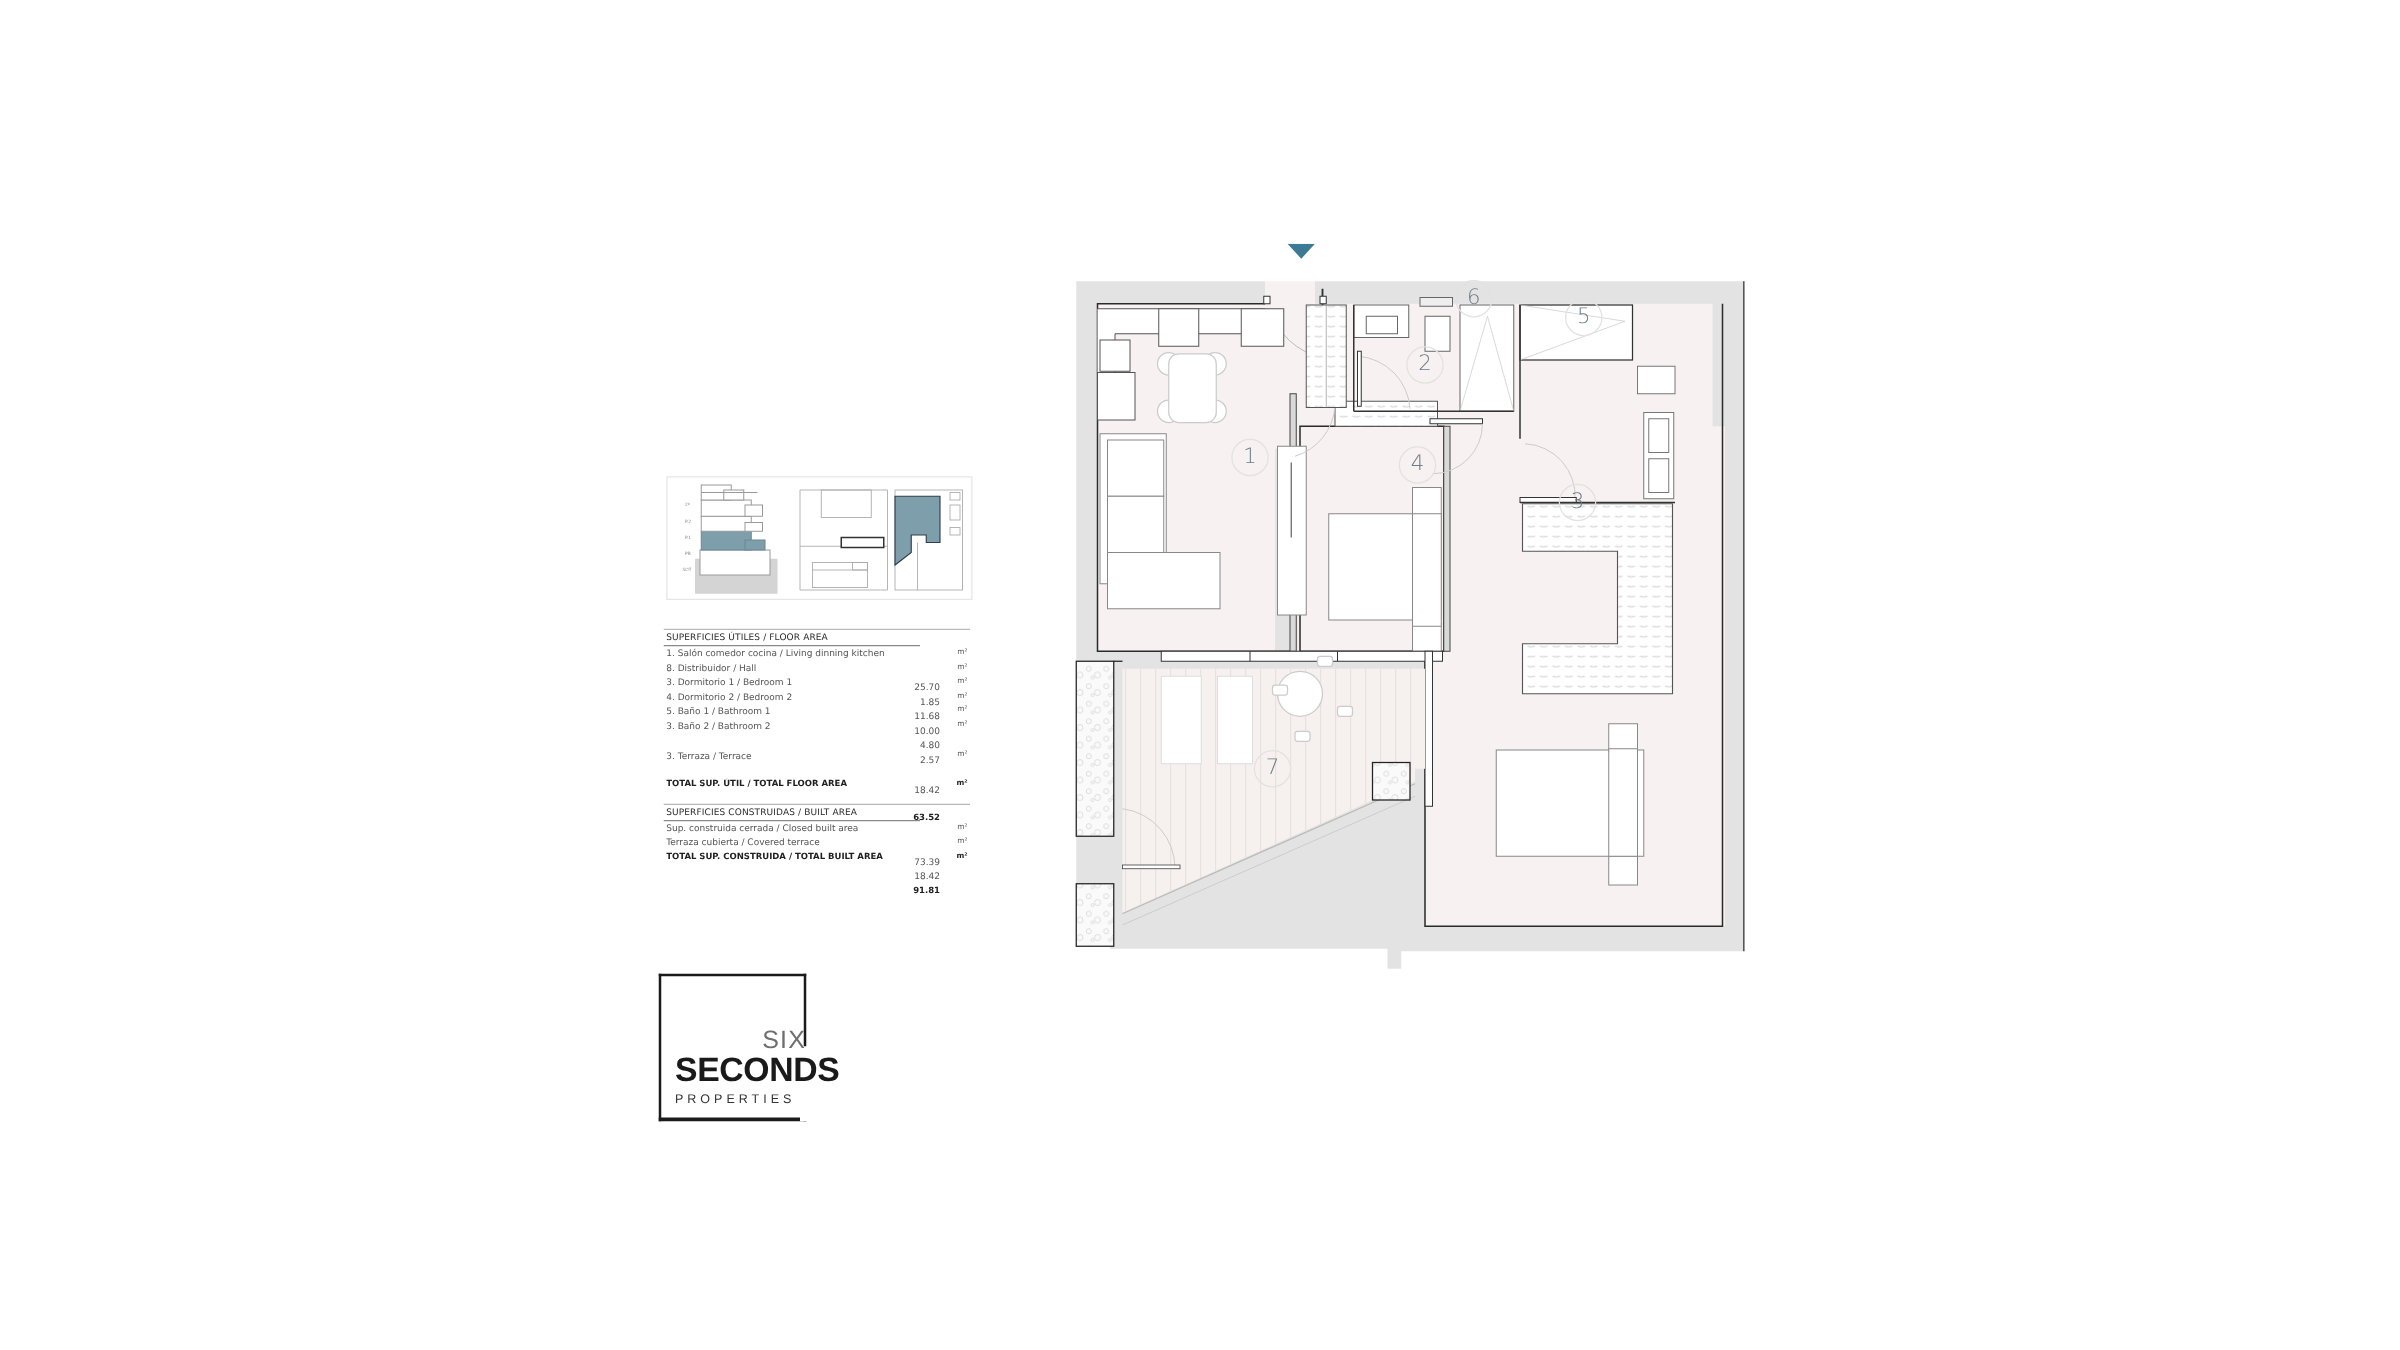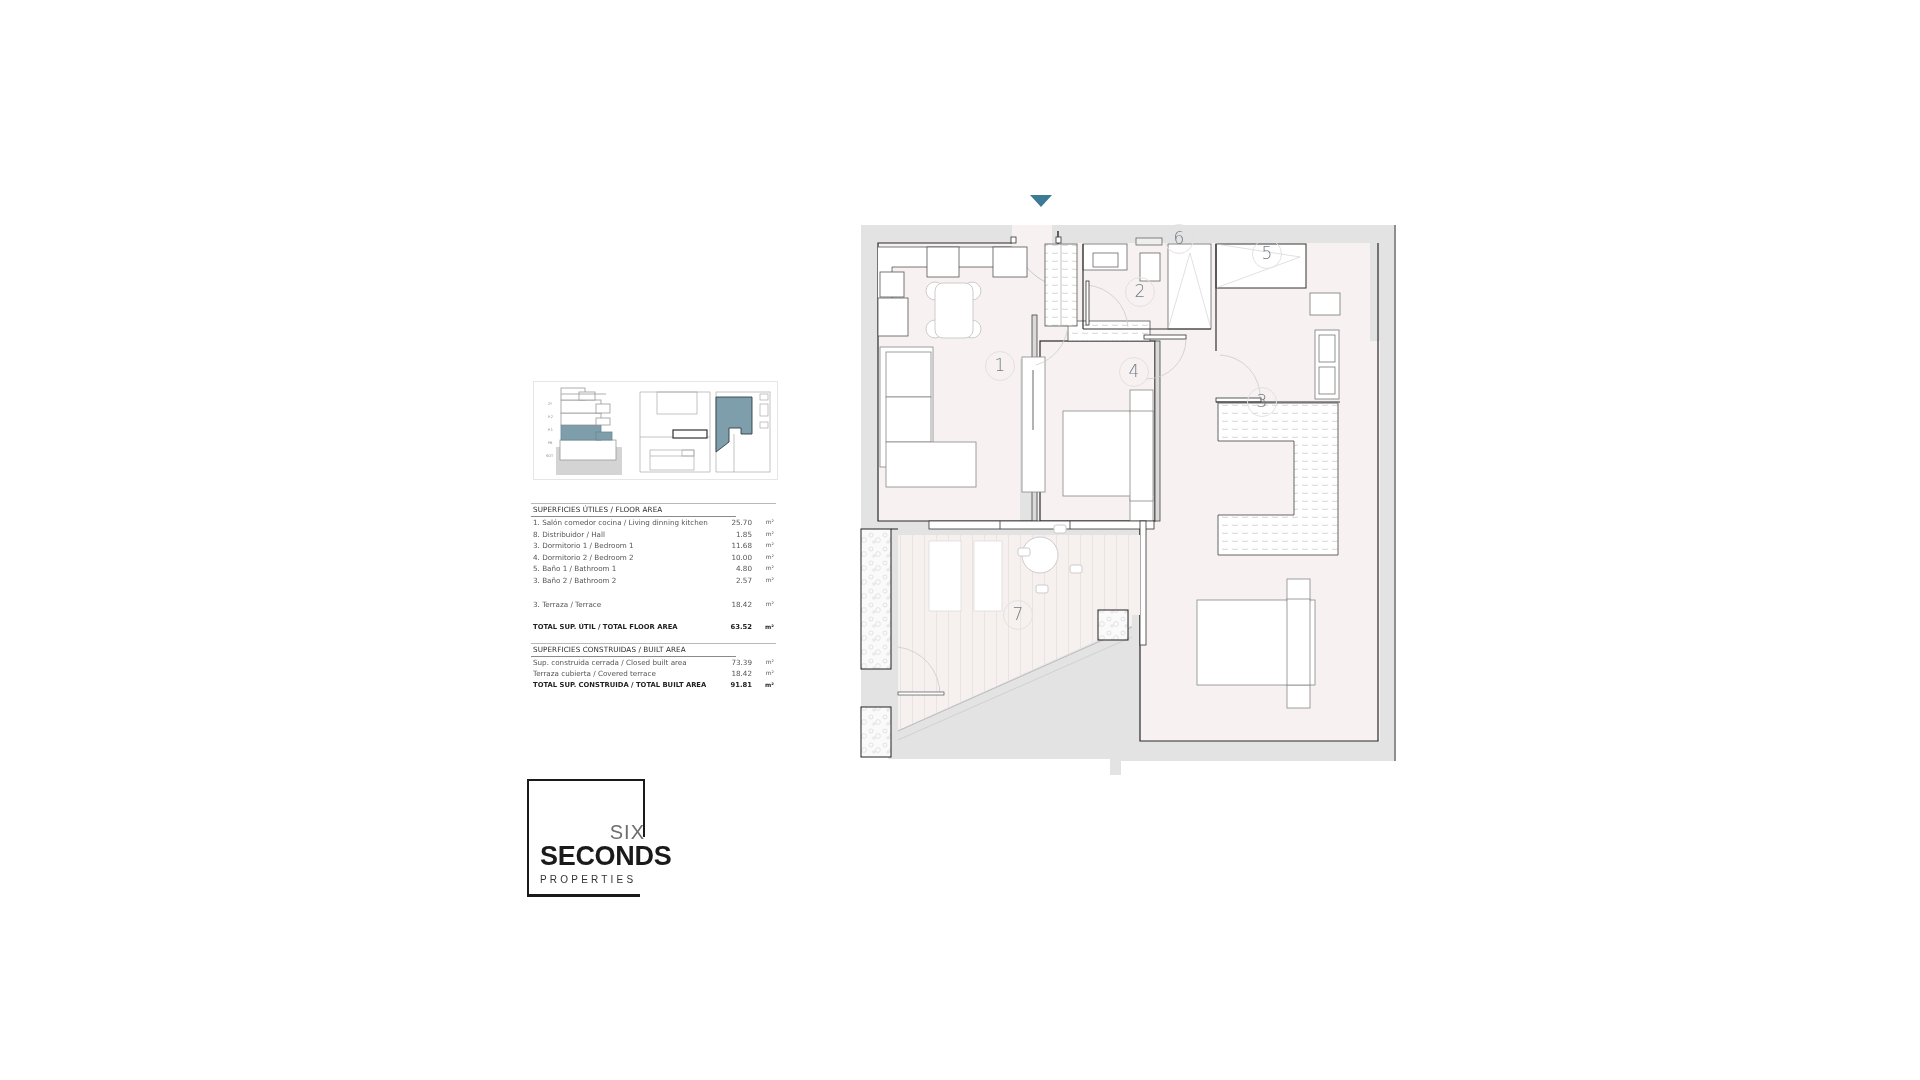--- a/index.html
+++ b/index.html
@@ -8,21 +8,21 @@
 
   
   #keyplan { left:533px; top:381px; width:243px; height:97px; border:1px solid #e6e6e6; background:#fff; }
 
   
   #areas { left:531px; top:503px; width:245px; font-size:7.2px; color:#555; }
   .sec-head { font-size:7.2px; color:#2b2b2b; text-transform:uppercase; letter-spacing:0.1px; padding:1px 2px 2px 2px; border-top:1.5px solid #b9b9b9; position:relative; }
   .sec-head::after { content:""; position:absolute; left:0; right:40px; bottom:-1px; border-bottom:1px solid #8a8a8a; }
   .row { display:flex; height:11.6px; padding:0 2px; }
   .row .lbl { flex:1; white-space:nowrap; overflow:hidden; }
-  .row .val { width:30px; text-align:right; }
+  .row .val { width:30px; text-align:right;margin-top:27px; }
   .row .unit { width:22px; text-align:right; font-size:6px; }
   .row.gap { height:12px; }
   .row.total { color:#1f1f1f; font-weight:bold; font-size:6.8px; }
   .sec2 { margin-top:8px; }
 
   
   #logo { left:527px; top:779px; width:118px; height:106px; }
   #logo .frame { position:absolute; left:0; top:0; width:118px; height:118px; border:2.5px solid #1a1a1a; box-sizing:border-box; border-bottom:none; }
   #logo .frame-bottom { position:absolute; left:0; top:115px; width:118px; height:2.5px; background:#1a1a1a; }
   #logo .gap-mask { position:absolute; left:113px; top:58px; width:10px; height:60px; background:#fff; }

